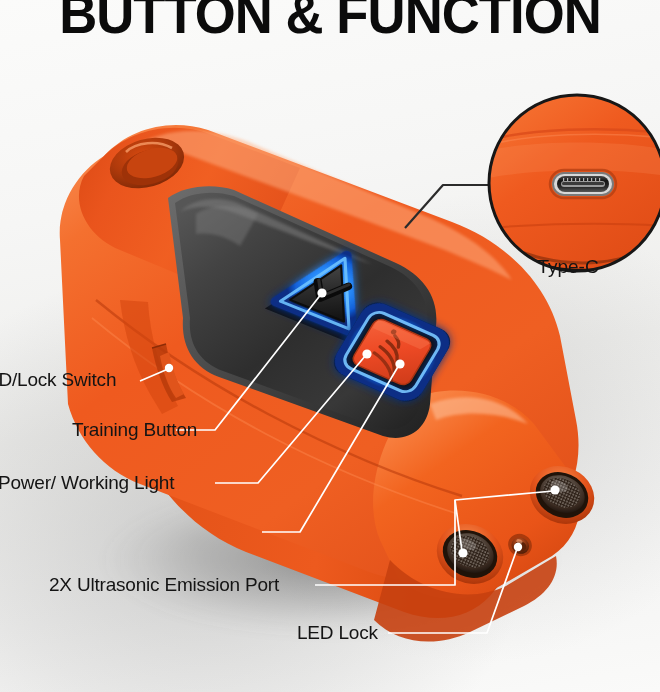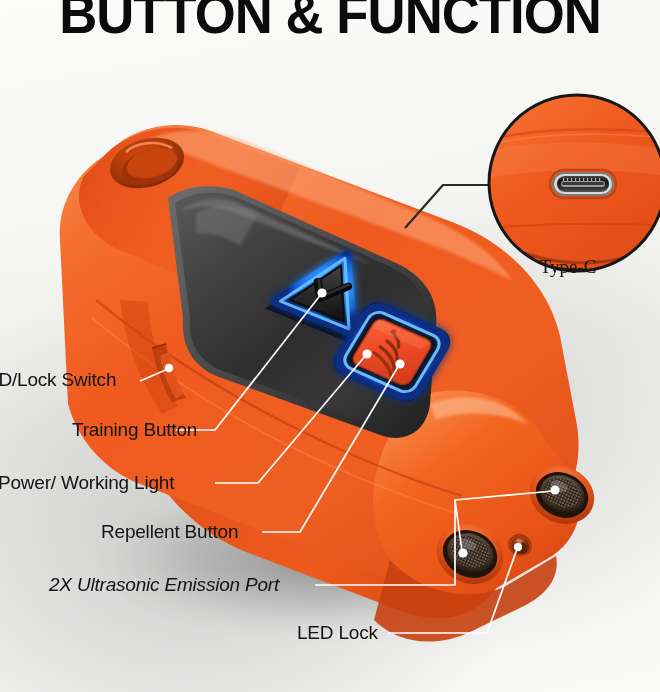--- a/index.html
+++ b/index.html
@@ -52,30 +52,30 @@
     line-height:22px;
     color:#141414;
     white-space:nowrap;
     letter-spacing:-0.2px;
     z-index:30;
   }
   #lbl-led-lock   { left:-14px; top:369px; }
   #lbl-training   { left:24px;  top:419px;margin-left:48px; }
   #lbl-power      { left:-2px;  top:472px; }
   #lbl-repellent  { left:101px; top:521px; }
-  #lbl-ultra      { left:49px;  top:574px;font-style:italic; }
+  #lbl-ultra      { left:49px;  top:574px; }
   #lbl-ledlight   { left:297px; top:622px; }
 
   #lbl-typec {
     position:absolute;
     left:493px; top:256px; width:150px;
     text-align:center;
     font-size:19px;
     color:#141414;
-    font-family:Liberation Serif, serif;
+    font-family:Liberation Sans, sans-serif;
     z-index:30;
   }
 </style>
 </head>
 <body>
 
 <div id="page">
 
   <div id="title">BUTTON &amp; FUNCTION</div>
 
@@ -428,21 +428,20 @@
       <circle cx="518" cy="547" r="4.2" fill="#ffffff" stroke="none"></circle>
     </g>
   </svg>
 
   <div class="label" id="lbl-led-lock">ED/Lock Switch</div>
 
   <div class="label" id="lbl-training">Training Button</div>
 
   <div class="label" id="lbl-power">Power/ Working Light</div>
 
-  <div class="label" id="lbl-repellent">Repellent Button</div>
 
   <div class="label" id="lbl-ultra">2X Ultrasonic Emission Port</div>
 
   <div class="label" id="lbl-ledlight">LED Lock</div>
 
   <div id="lbl-typec">Type-C</div>
 
 </div>
 
 </body></html>

